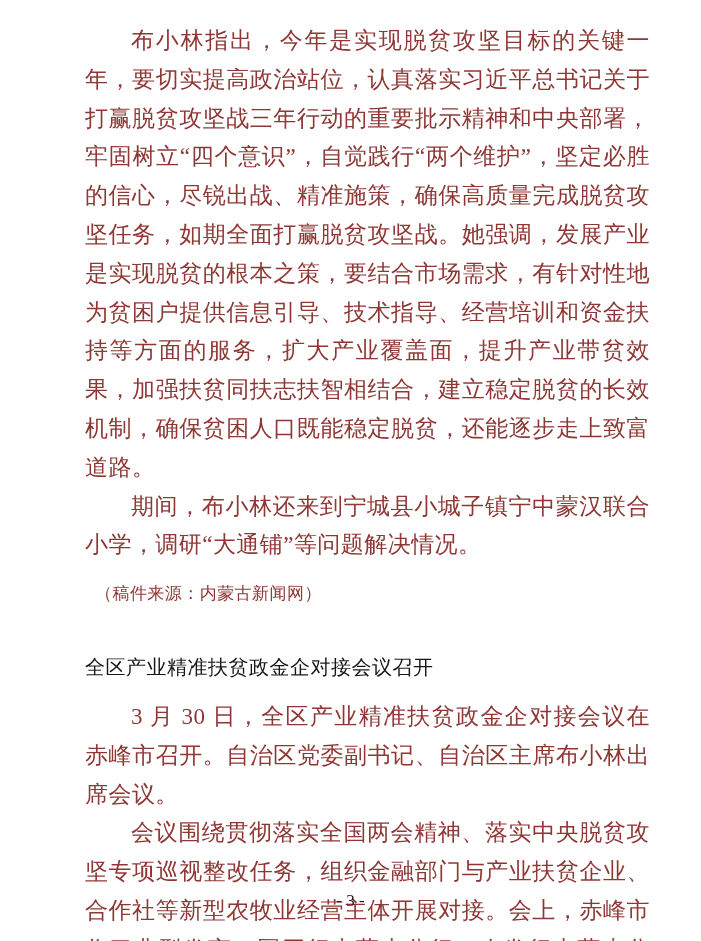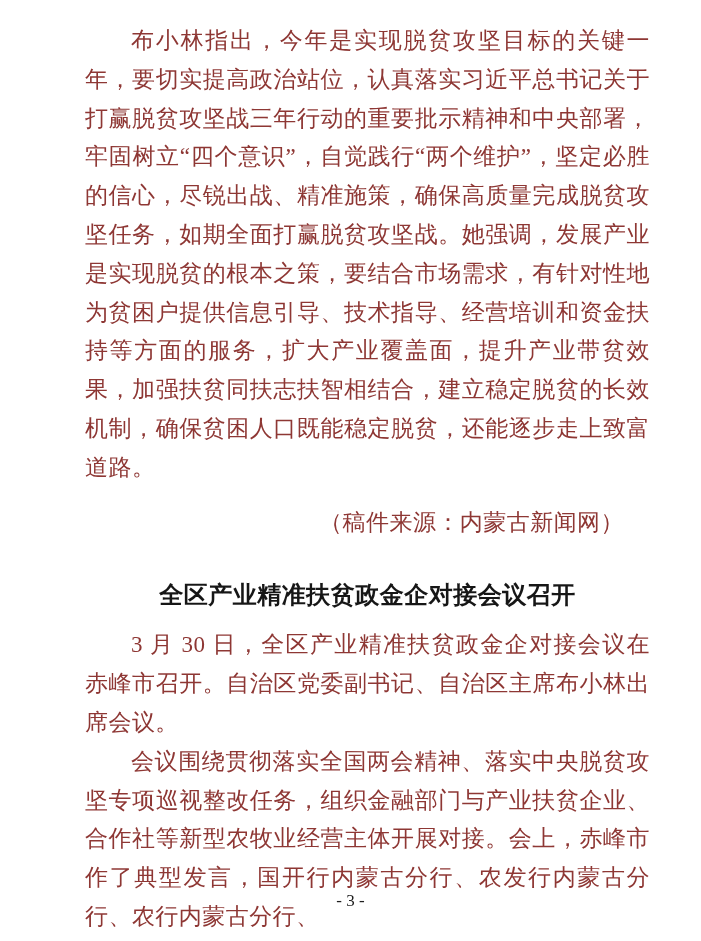--- a/index.html
+++ b/index.html
@@ -25,34 +25,33 @@
     margin: 0;
     font-size: 23px;
     line-height: 38.8px;
     letter-spacing: 0.45px;
     text-align: justify;
     text-justify: inter-character;
     text-indent: 2em;
     color: var(--body-color, #8e3734);
   }
   .source-line {
-    margin: 16px;
-    font-size: 23px;
+    margin: 10px;
+    font-size: 17px;
     line-height: 38.8px;
     letter-spacing: 0.45px;
-    text-align: right;
+    text-align: left;
     padding-right: 10px;
     color: var(--body-color, #8e3734);
   }
   .article-title {
     margin: 32px 0 10px 0;
-    font-size: 24px;
+    font-size: 20px;
     line-height: 42px;
-    font-weight: bold;
-    text-align: center;
+    font-weight: normal;
     letter-spacing: 0.5px;
     color: var(--title-color, #161616);
     font-family: "Liberation Serif", "DejaVu Serif", serif;
   }
   .page-number {
     position: absolute;
     top: 891px;
     left: 0;
     width: 701px;
     text-align: center;
@@ -63,20 +62,21 @@
   }
 </style>
 </head>
 <body>
 
 <div class="page">
   <div class="content">
 
     <p class="para">布小林指出，今年是实现脱贫攻坚目标的关键一年，要切实提高政治站位，认真落实习近平总书记关于打赢脱贫攻坚战三年行动的重要批示精神和中央部署，牢固树立“四个意识”，自觉践行“两个维护”，坚定必胜的信心，尽锐出战、精准施策，确保高质量完成脱贫攻坚任务，如期全面打赢脱贫攻坚战。她强调，发展产业是实现脱贫的根本之策，要结合市场需求，有针对性地为贫困户提供信息引导、技术指导、经营培训和资金扶持等方面的服务，扩大产业覆盖面，提升产业带贫效果，加强扶贫同扶志扶智相结合，建立稳定脱贫的长效机制，确保贫困人口既能稳定脱贫，还能逐步走上致富道路。</p>
 
+    <p class="para">期间，布小林还来到宁城县小城子镇宁中蒙汉联合小学，调研“大通铺”等问题解决情况。</p>
 
     <p class="source-line">（稿件来源：内蒙古新闻网）</p>
 
     <h1 class="article-title">全区产业精准扶贫政金企对接会议召开</h1>
 
     <p class="para">3 月 30 日，全区产业精准扶贫政金企对接会议在赤峰市召开。自治区党委副书记、自治区主席布小林出席会议。</p>
 
     <p class="para">会议围绕贯彻落实全国两会精神、落实中央脱贫攻坚专项巡视整改任务，组织金融部门与产业扶贫企业、合作社等新型农牧业经营主体开展对接。会上，赤峰市作了典型发言，国开行内蒙古分行、农发行内蒙古分行、农行内蒙古分行、</p>
 
   </div>

